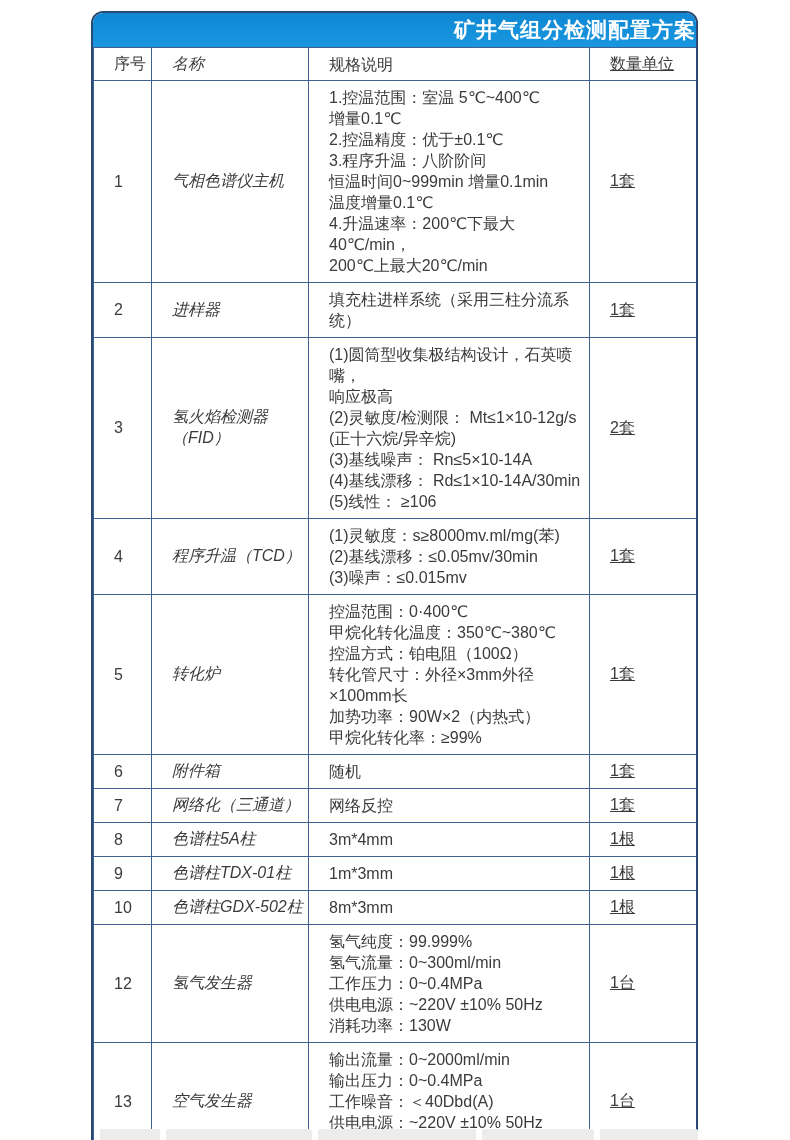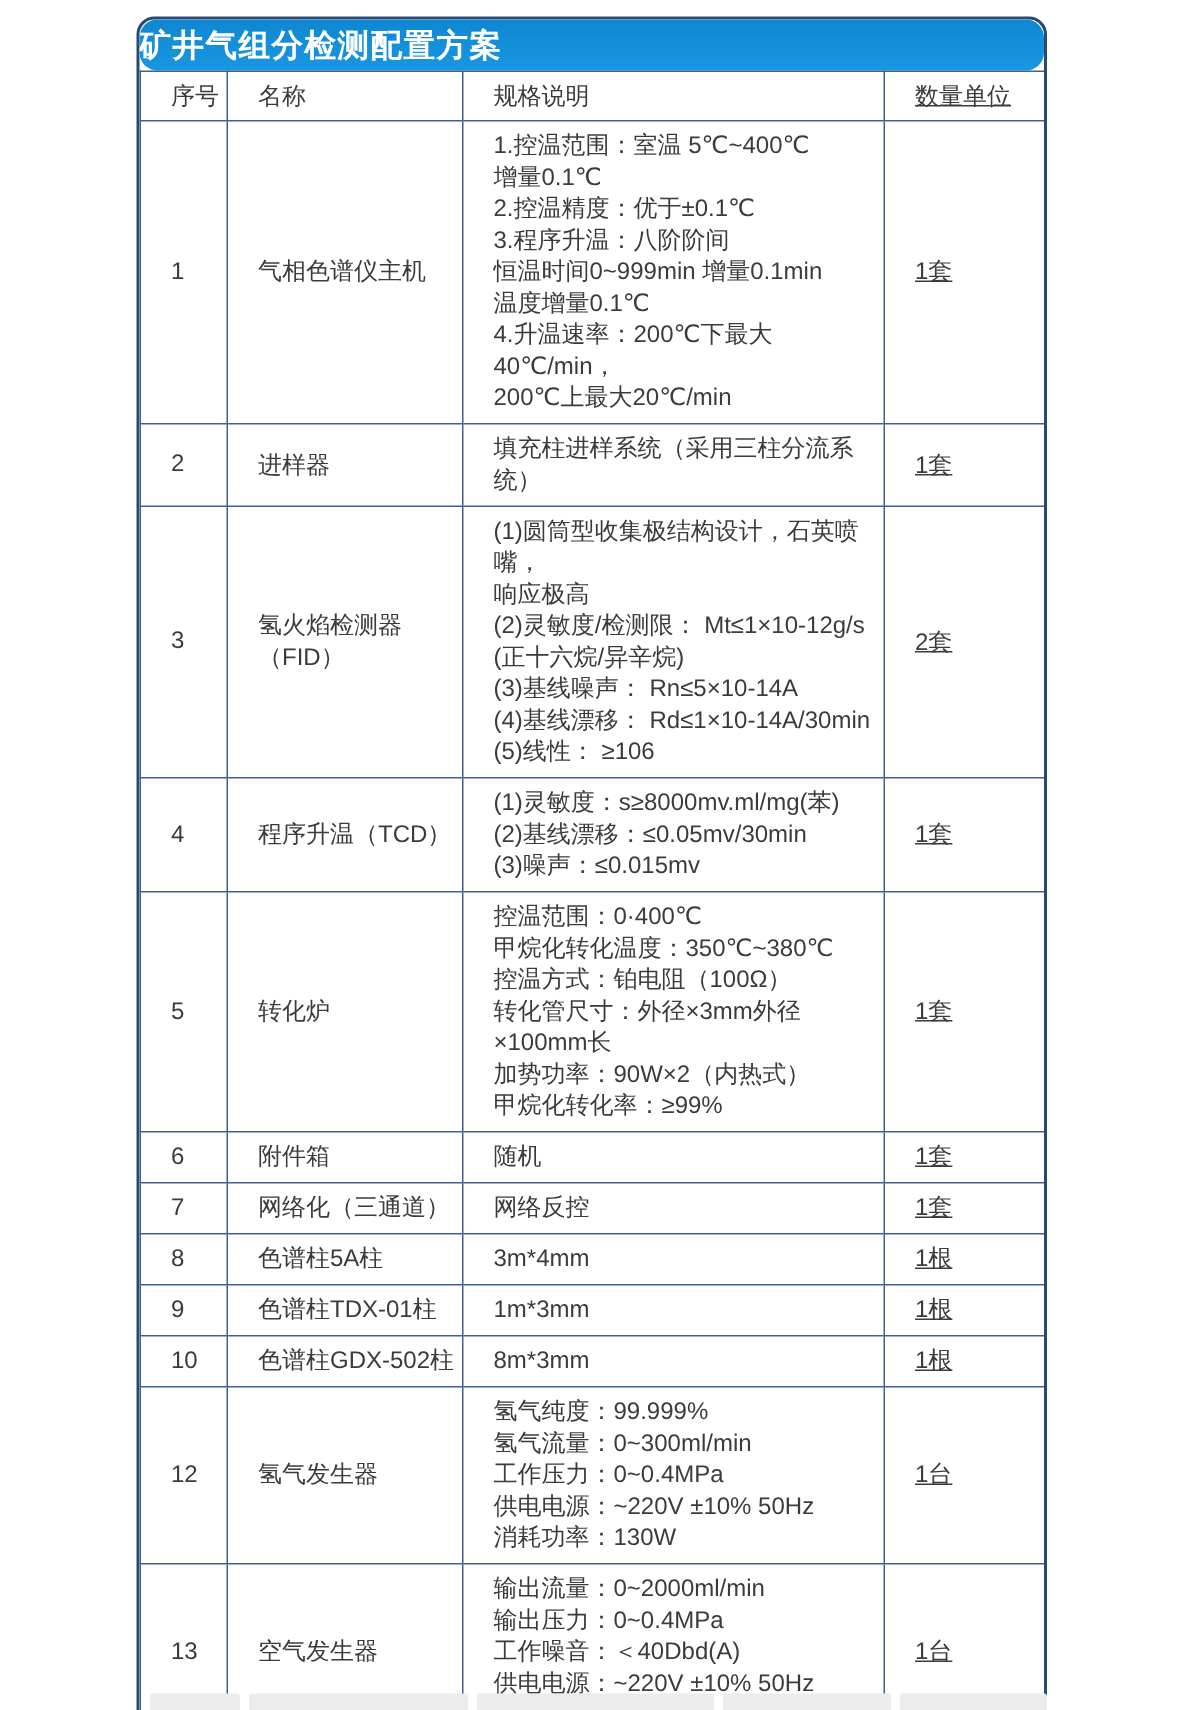--- a/index.html
+++ b/index.html
@@ -7,44 +7,43 @@
     width:790px;height:1140px;position:relative;background:#ffffff;
     font-family:"Liberation Sans","DejaVu Sans",sans-serif;
     color:#3b3b3b;
   }
   .card{
     position:absolute;left:91px;top:11px;width:607px;
     border:2px solid #2b4a73;border-radius:12px;overflow:hidden;
     box-sizing:border-box;background:#ffffff;
   }
   .title-bar{
-    height:34px;display:flex;align-items:center;justify-content:flex-start;
+    height:34px;display:flex;align-items:center;justify-content:flex-end;
     background:linear-gradient(180deg,#0f87d2 0%,#1997e0 100%);
-    border-radius:12px;
   }
   .title-bar .title{
     color:#ffffff;font-size:21px;font-weight:bold;letter-spacing:1px;
   }
   table.spec-table{
     border-collapse:collapse;table-layout:fixed;width:603px;
     font-size:16px;
   }
   .spec-table col.c-no{width:58px;}
   .spec-table col.c-name{width:157px;}
   .spec-table col.c-spec{width:281px;}
   .spec-table col.c-qty{width:107px;}
   .spec-table th,.spec-table td{
     border:1px solid #40618f;vertical-align:middle;
     font-weight:normal;text-align:left;box-sizing:border-box;
     overflow:hidden;
     padding-left:20px;
   }
   .spec-table thead tr{height:33px;}
   .cell-no{text-align:center;}
-  .cell-name{padding-left:12px;padding-right:4px;}
+  .cell-name{padding-left:12px;padding-right:4px;font-style:italic;}
   .cell-spec{padding:6px 4px 6px 7px;line-height:21px;white-space:pre-line;}
   .cell-qty{padding-left:8px;text-decoration:underline;}
   th.cell-spec{white-space:normal;padding-top:0;padding-bottom:0;}
   tbody tr:nth-child(1){height:168px;}
   tbody tr:nth-child(2){height:38px;}
   tbody tr:nth-child(3){height:147px;}
   tbody tr:nth-child(4){height:75px;}
   tbody tr:nth-child(5){height:130px;}
   tbody tr:nth-child(6){height:32px;}
   tbody tr:nth-child(7){height:32px;}

